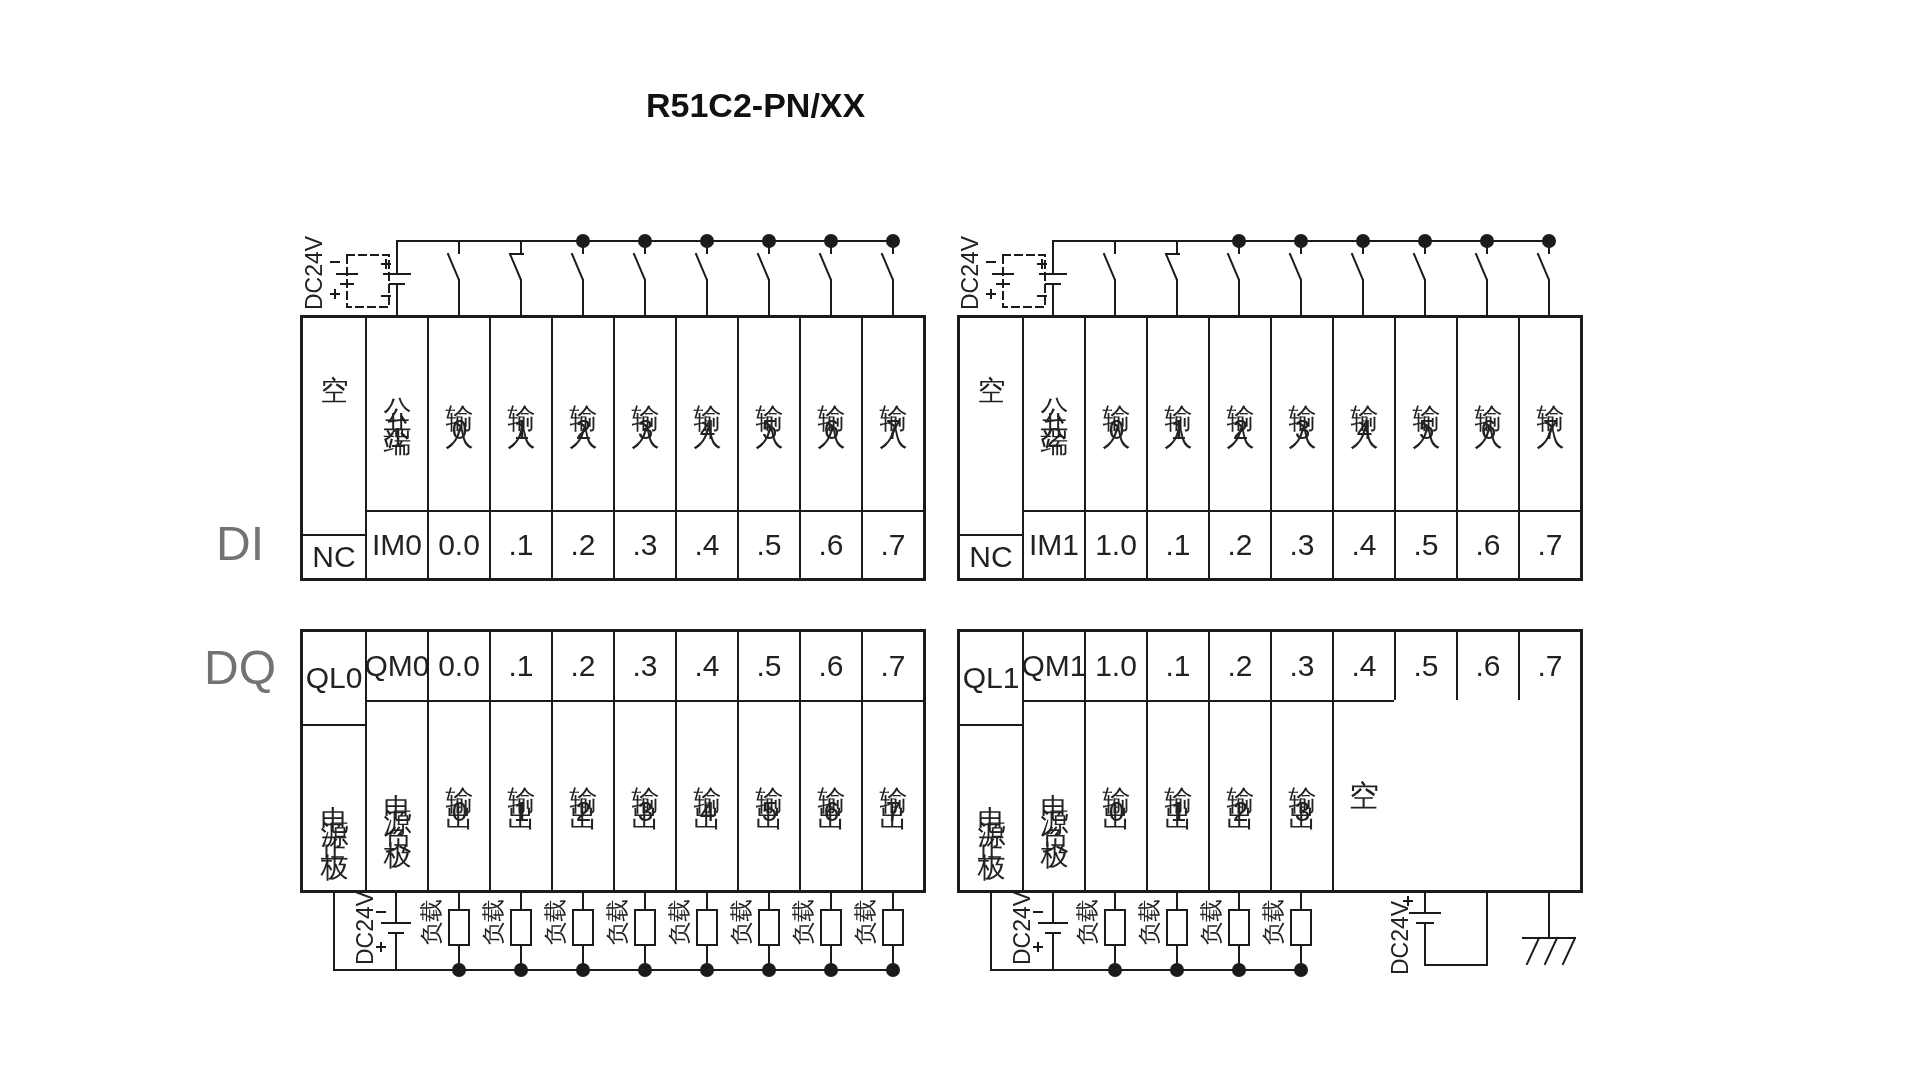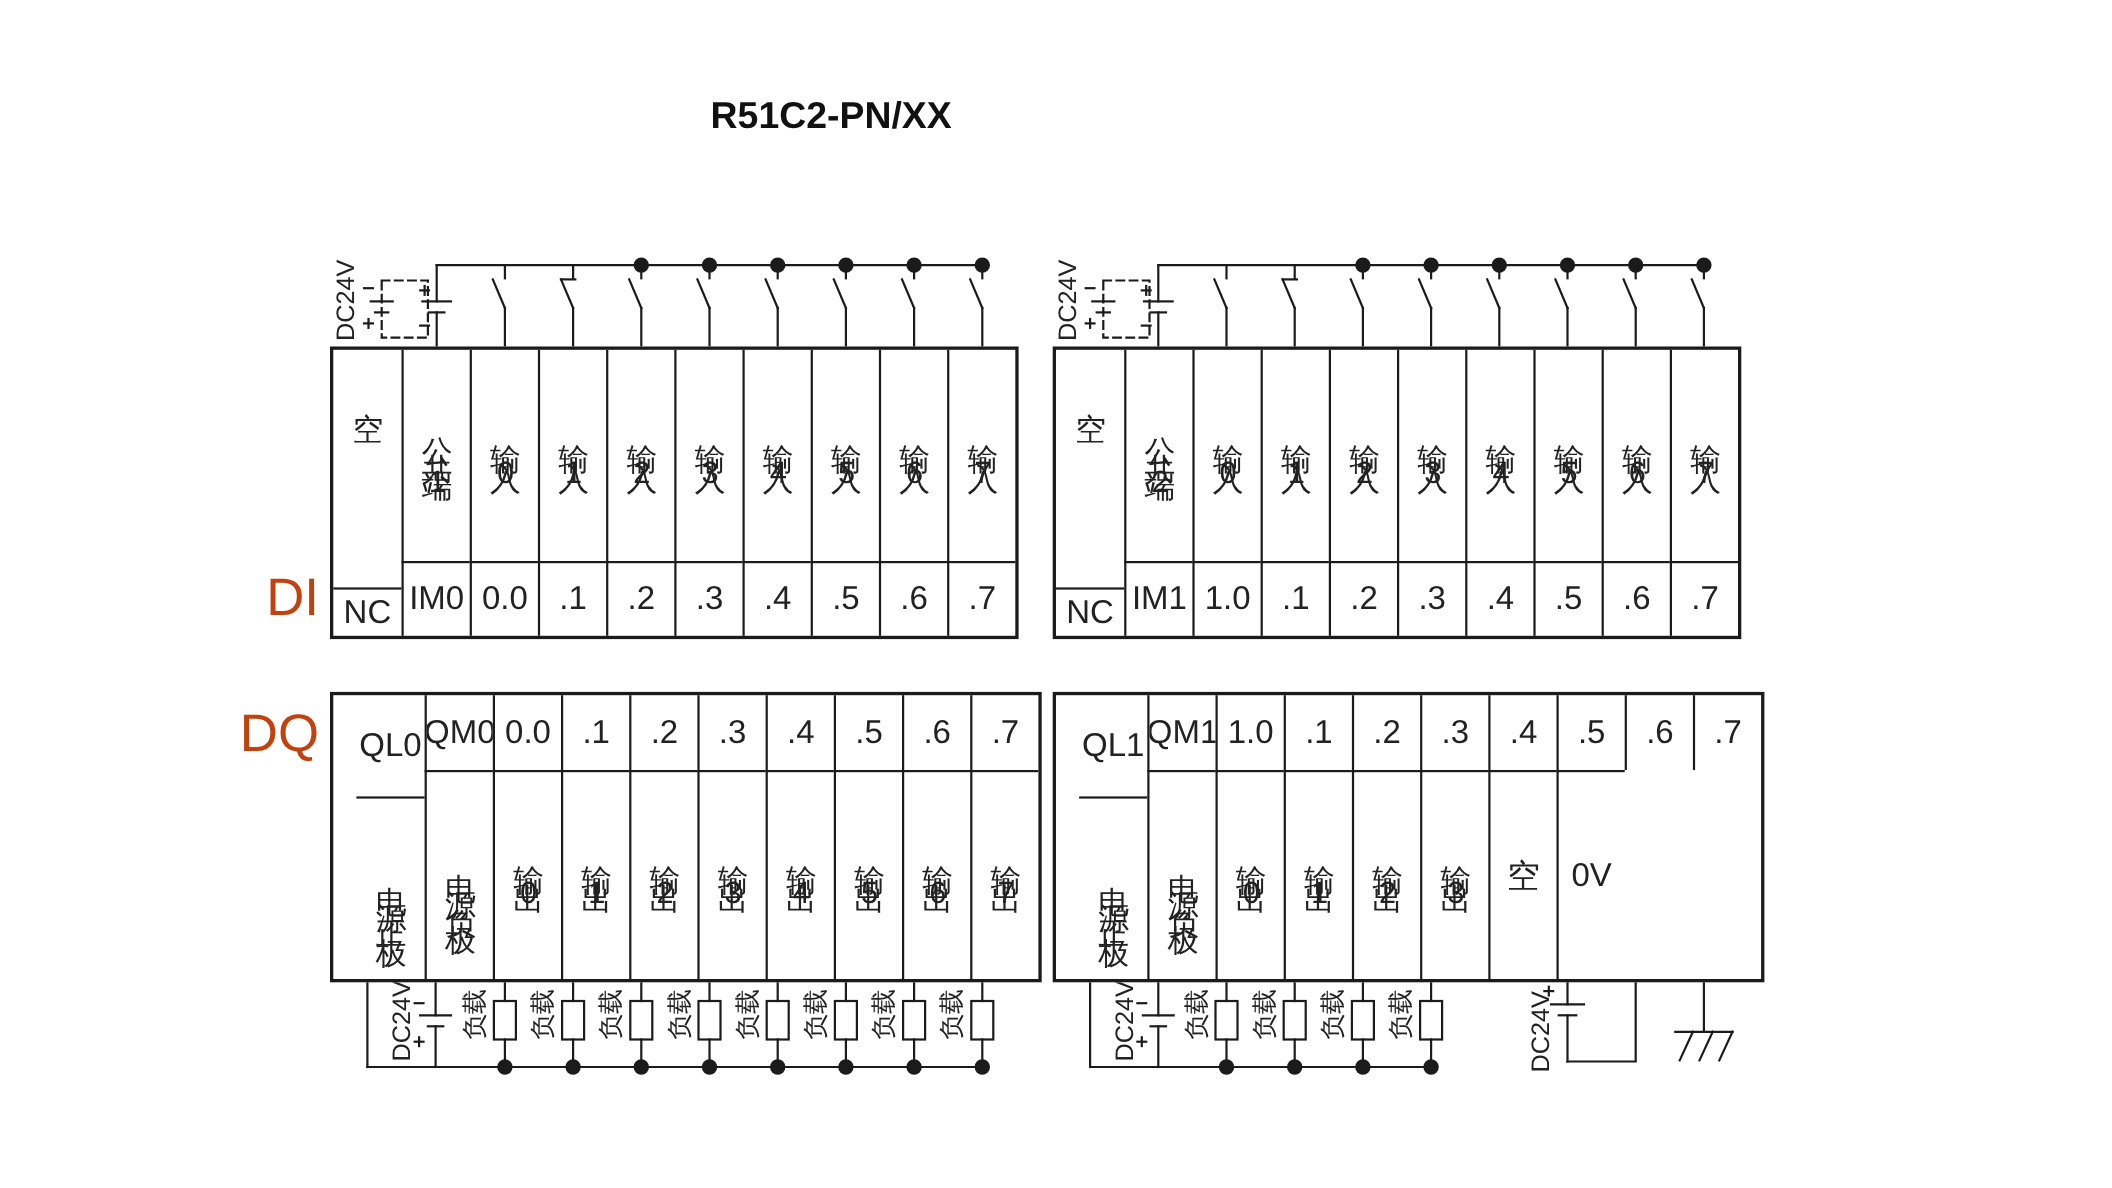--- a/index.html
+++ b/index.html
@@ -4,30 +4,30 @@
 <style>
   html,body{margin:0;padding:0;background:#ffffff;}
   body{width:1920px;height:1080px;position:relative;overflow:hidden;
        font-family:"Liberation Sans","DejaVu Sans",sans-serif;color:#222;}
   .title{position:absolute;left:646px;top:86px;width:600px;text-align:left;
          font-size:34px;font-weight:bold;color:#111;}
   svg.wires{position:absolute;left:0;top:0;}
   .tbl{position:absolute;display:grid;grid-template-columns:repeat(10,62px);
        border:3px solid #1b1b1b;background:#fff;}
   .di{grid-template-rows:192px 68px;}
-  .dq{grid-template-rows:68px 190px;padding-left:21px;}
+  .dq{grid-template-rows:68px 190px;}
   .c{box-sizing:border-box;display:flex;align-items:center;justify-content:center;
      border-left:2px solid #1b1b1b;border-top:2px solid #1b1b1b;
      font-size:30px;color:#222;overflow:hidden;}
   .tbl .c:nth-child(-n+10){border-top:none;}
   .tbl .c:nth-child(10n+1){border-left:none;margin-top:24px;}
   .vt{writing-mode:vertical-rl;text-orientation:upright;
       letter-spacing:16px;font-size:28px;padding-top:14px;}
   .top{justify-content:flex-start;padding-top:10px;}
-  .rowlab{position:absolute;width:100px;text-align:right;font-size:48px;color:#c2410c;}
+  .rowlab{position:absolute;width:100px;text-align:center;font-size:48px;color:#737373;}
   .rot{position:absolute;width:96px;height:26px;line-height:26px;text-align:center;
        font-size:23px;color:#222;transform:rotate(-90deg);white-space:nowrap;}
   .rot.small{width:64px;}
 </style>
 </head>
 <body>
 
 <div class="title">R51C2-PN/XX</div>
 
 <svg class="wires" width="1920" height="1080" viewBox="0 0 1920 1080" stroke="#1b1b1b" stroke-width="2" fill="none" stroke-linecap="square">
@@ -258,14 +258,13 @@
   <div class="c">.5</div>
   <div class="c">.6</div>
   <div class="c">.7</div>
   <div class="c vt">电源正极</div>
   <div class="c vt">电源负极</div>
   <div class="c vt">输出0</div>
   <div class="c vt">输出1</div>
   <div class="c vt">输出2</div>
   <div class="c vt">输出3</div>
   <div class="c">空</div>
-  <div class="c">0V</div>
 </div>
 
 </body></html>

